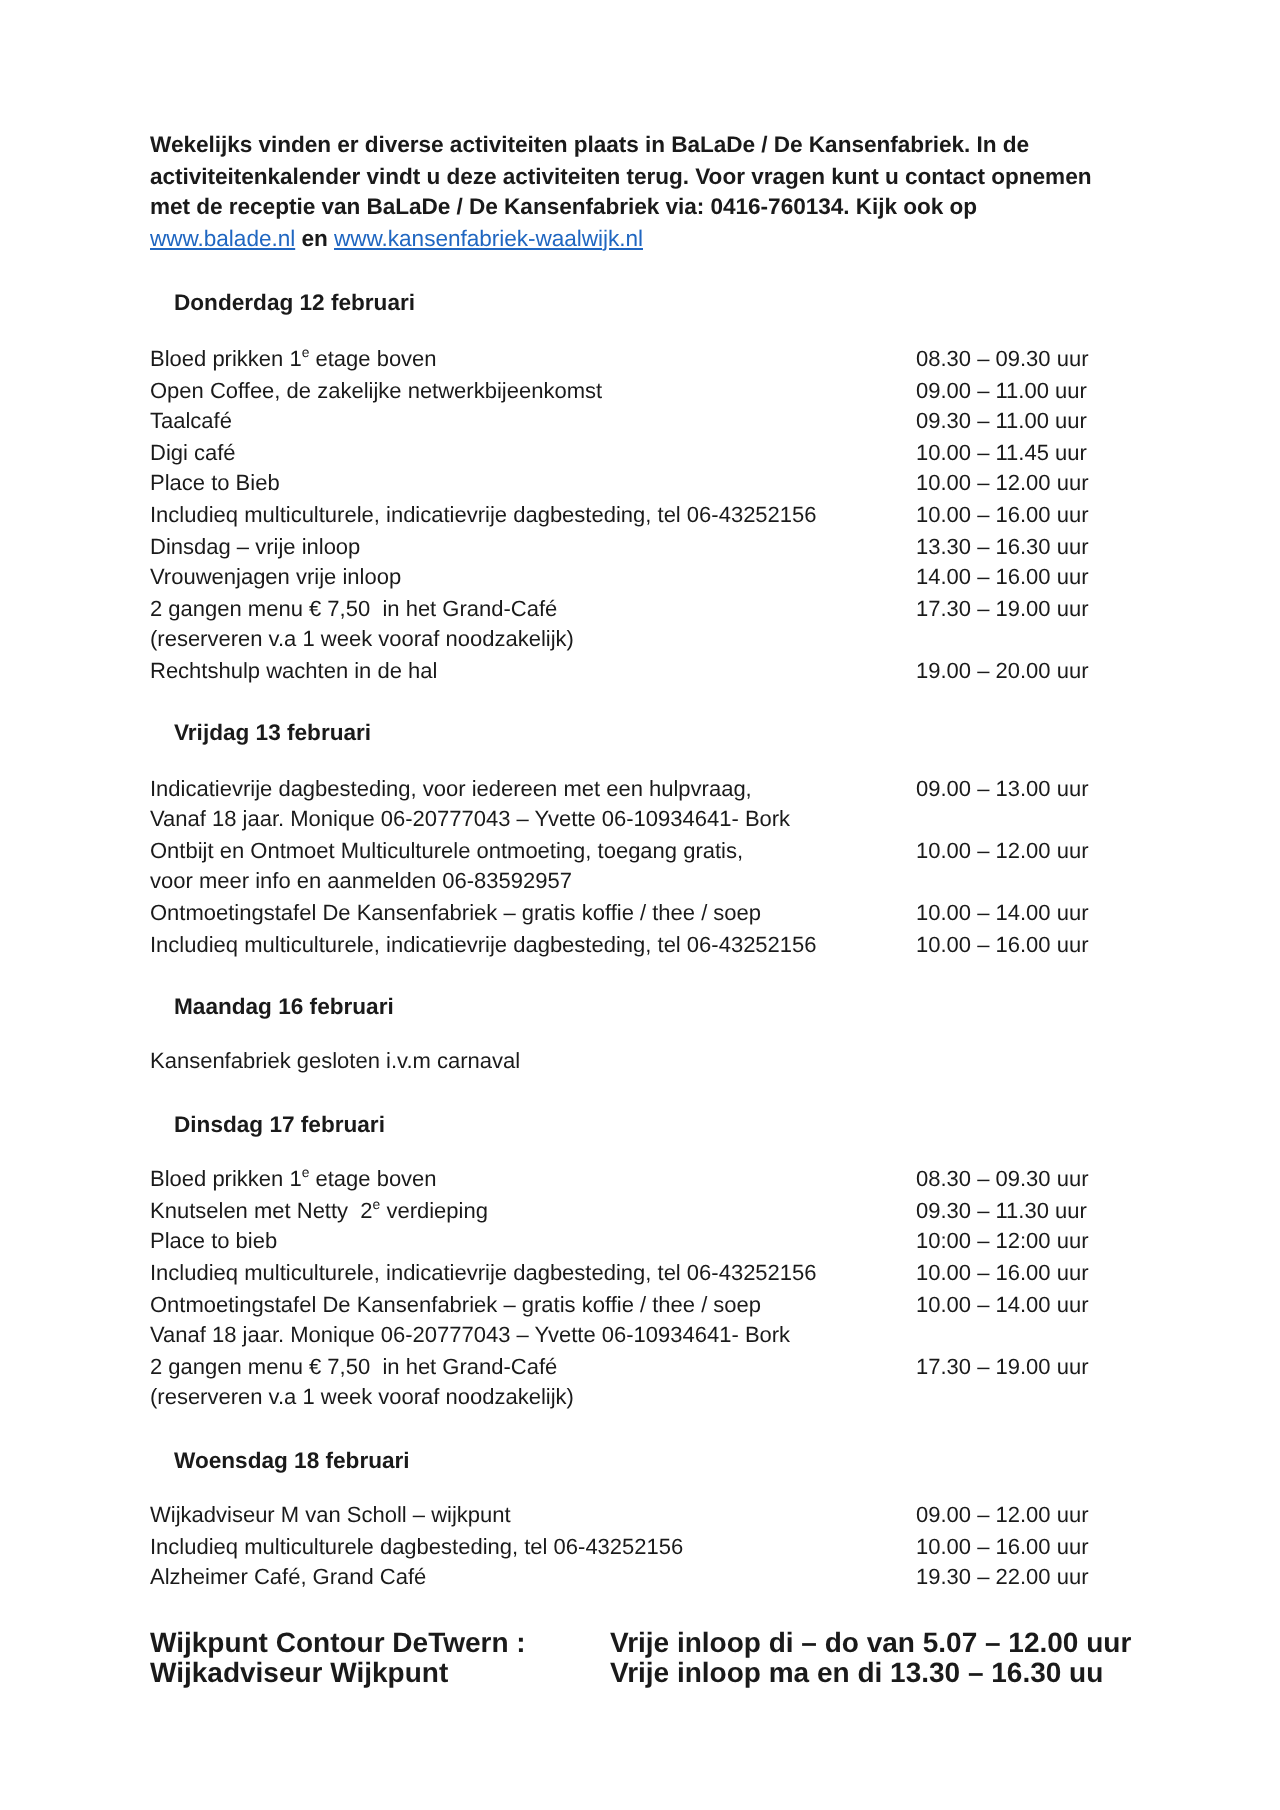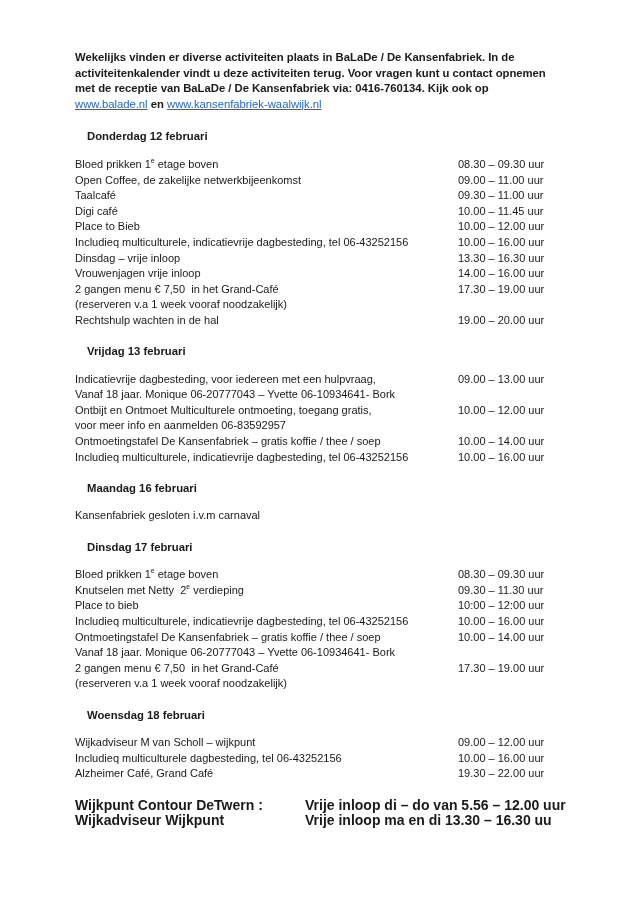--- a/index.html
+++ b/index.html
@@ -14,21 +14,21 @@
     font-family: "Liberation Sans", "DejaVu Sans", sans-serif;
     color: #1a1a1a;
     overflow: hidden;
   }
   .page {
     position: relative;
     width: 640px;
     height: 905px;
     background: #ffffff;
     box-sizing: border-box;
-    padding: 50px 62px 0 75px;
+    padding: 66px 62px 0 75px;
   }
   .intro {
     font-size: 11.3px;
     font-weight: bold;
     line-height: 15.6px;
     margin: 0 0 17px 0;
     letter-spacing: -0.02px;
   }
   .intro a,
   .link {
@@ -228,21 +228,21 @@
         <div class="row">
           <span class="label">Alzheimer Café, Grand Café</span>
           <span class="time">19.30 – 22.00 uur</span>
         </div>
       </div>
     </div>
 
   <div class="footer" id="footer-container">
       <div class="footer-row">
         <span class="f-label">Wijkpunt Contour DeTwern :</span>
-        <span class="f-value">Vrije inloop di – do van 5.56 – 12.00 uur</span>
+        <span class="f-value">Vrije inloop di – do van 5.07 – 12.00 uur</span>
       </div>
       <div class="footer-row">
         <span class="f-label">Wijkadviseur Wijkpunt</span>
         <span class="f-value">Vrije inloop ma en di 13.30 – 16.30 uu</span>
       </div>
     </div>
 
 </div>
 
 </body></html>

